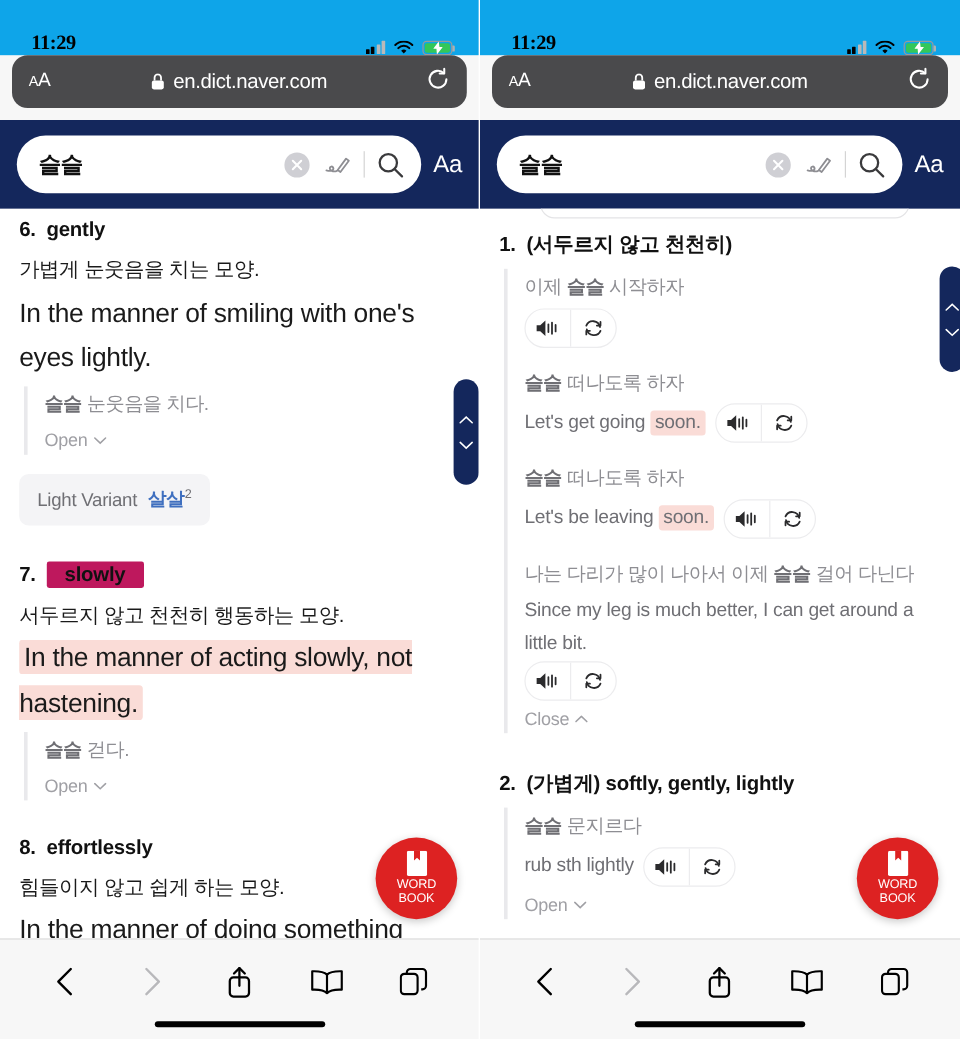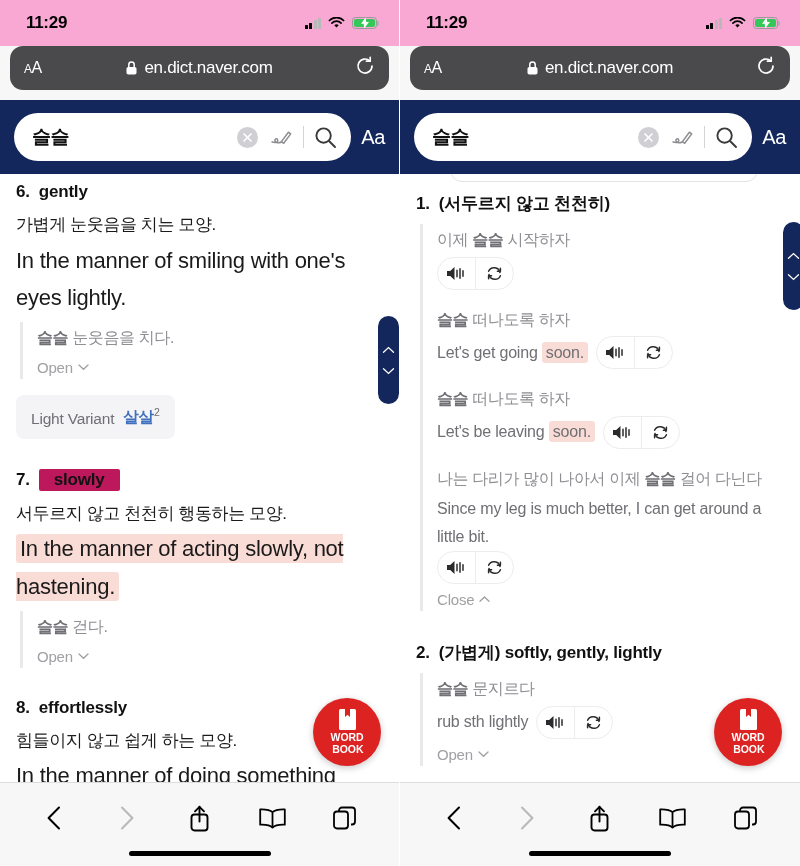--- a/index.html
+++ b/index.html
@@ -15,24 +15,25 @@
     position: relative;
     background: #ffffff;
     overflow: hidden;
     display: flex; flex-direction: column;
   }
   .phone.left { border-right: 1px solid #ffffff; }
 
   
   .statusbar {
     height: 46px; flex: 0 0 46px;
-    background: #f9a8d4;
-    display: flex; align-items: center;
+    background: #0ea5e9;
+    display: flex; align-items: flex-end;
     padding: 0 22px 0 26px;
     position: relative;
+    font-family: Liberation Serif, serif;
   }
   .status-time {
     font-size: 17px; font-weight: bold; color: #000;
     letter-spacing: -0.3px;
   }
   .status-right {
     margin-left: auto; display: flex; align-items: center; gap: 7px;
   }
   .bars { display: flex; align-items: flex-end; gap: 1.5px; height: 11px; }
   .bars i { display: block; width: 3px; background: #000; border-radius: 0.5px; }
@@ -171,22 +172,22 @@
 
   
   .fab {
     position: absolute; width: 68px; height: 68px; border-radius: 50%;
     background: #dd2222; right: 18px; bottom: 16px;
     display: flex; flex-direction: column; align-items: center;
     justify-content: center; gap: 2px;
     box-shadow: 0 2px 7px rgba(0,0,0,0.22);
   }
   .fab .lbl {
-    color: #fff; font-size: 10.5px; font-weight: bold;
-    line-height: 1.12; text-align: right; letter-spacing: -0.1px;
+    color: #fff; font-size: 10.5px; font-weight: normal;
+    line-height: 1.12; text-align: center; letter-spacing: -0.1px;
   }
 
   
   .toolbar {
     flex: 0 0 84px; background: #f7f7f7;
     border-top: 1px solid #dcdcdc;
     display: flex; align-items: flex-start; justify-content: space-around;
     padding: 16px 18px 0;
     position: relative;
   }

